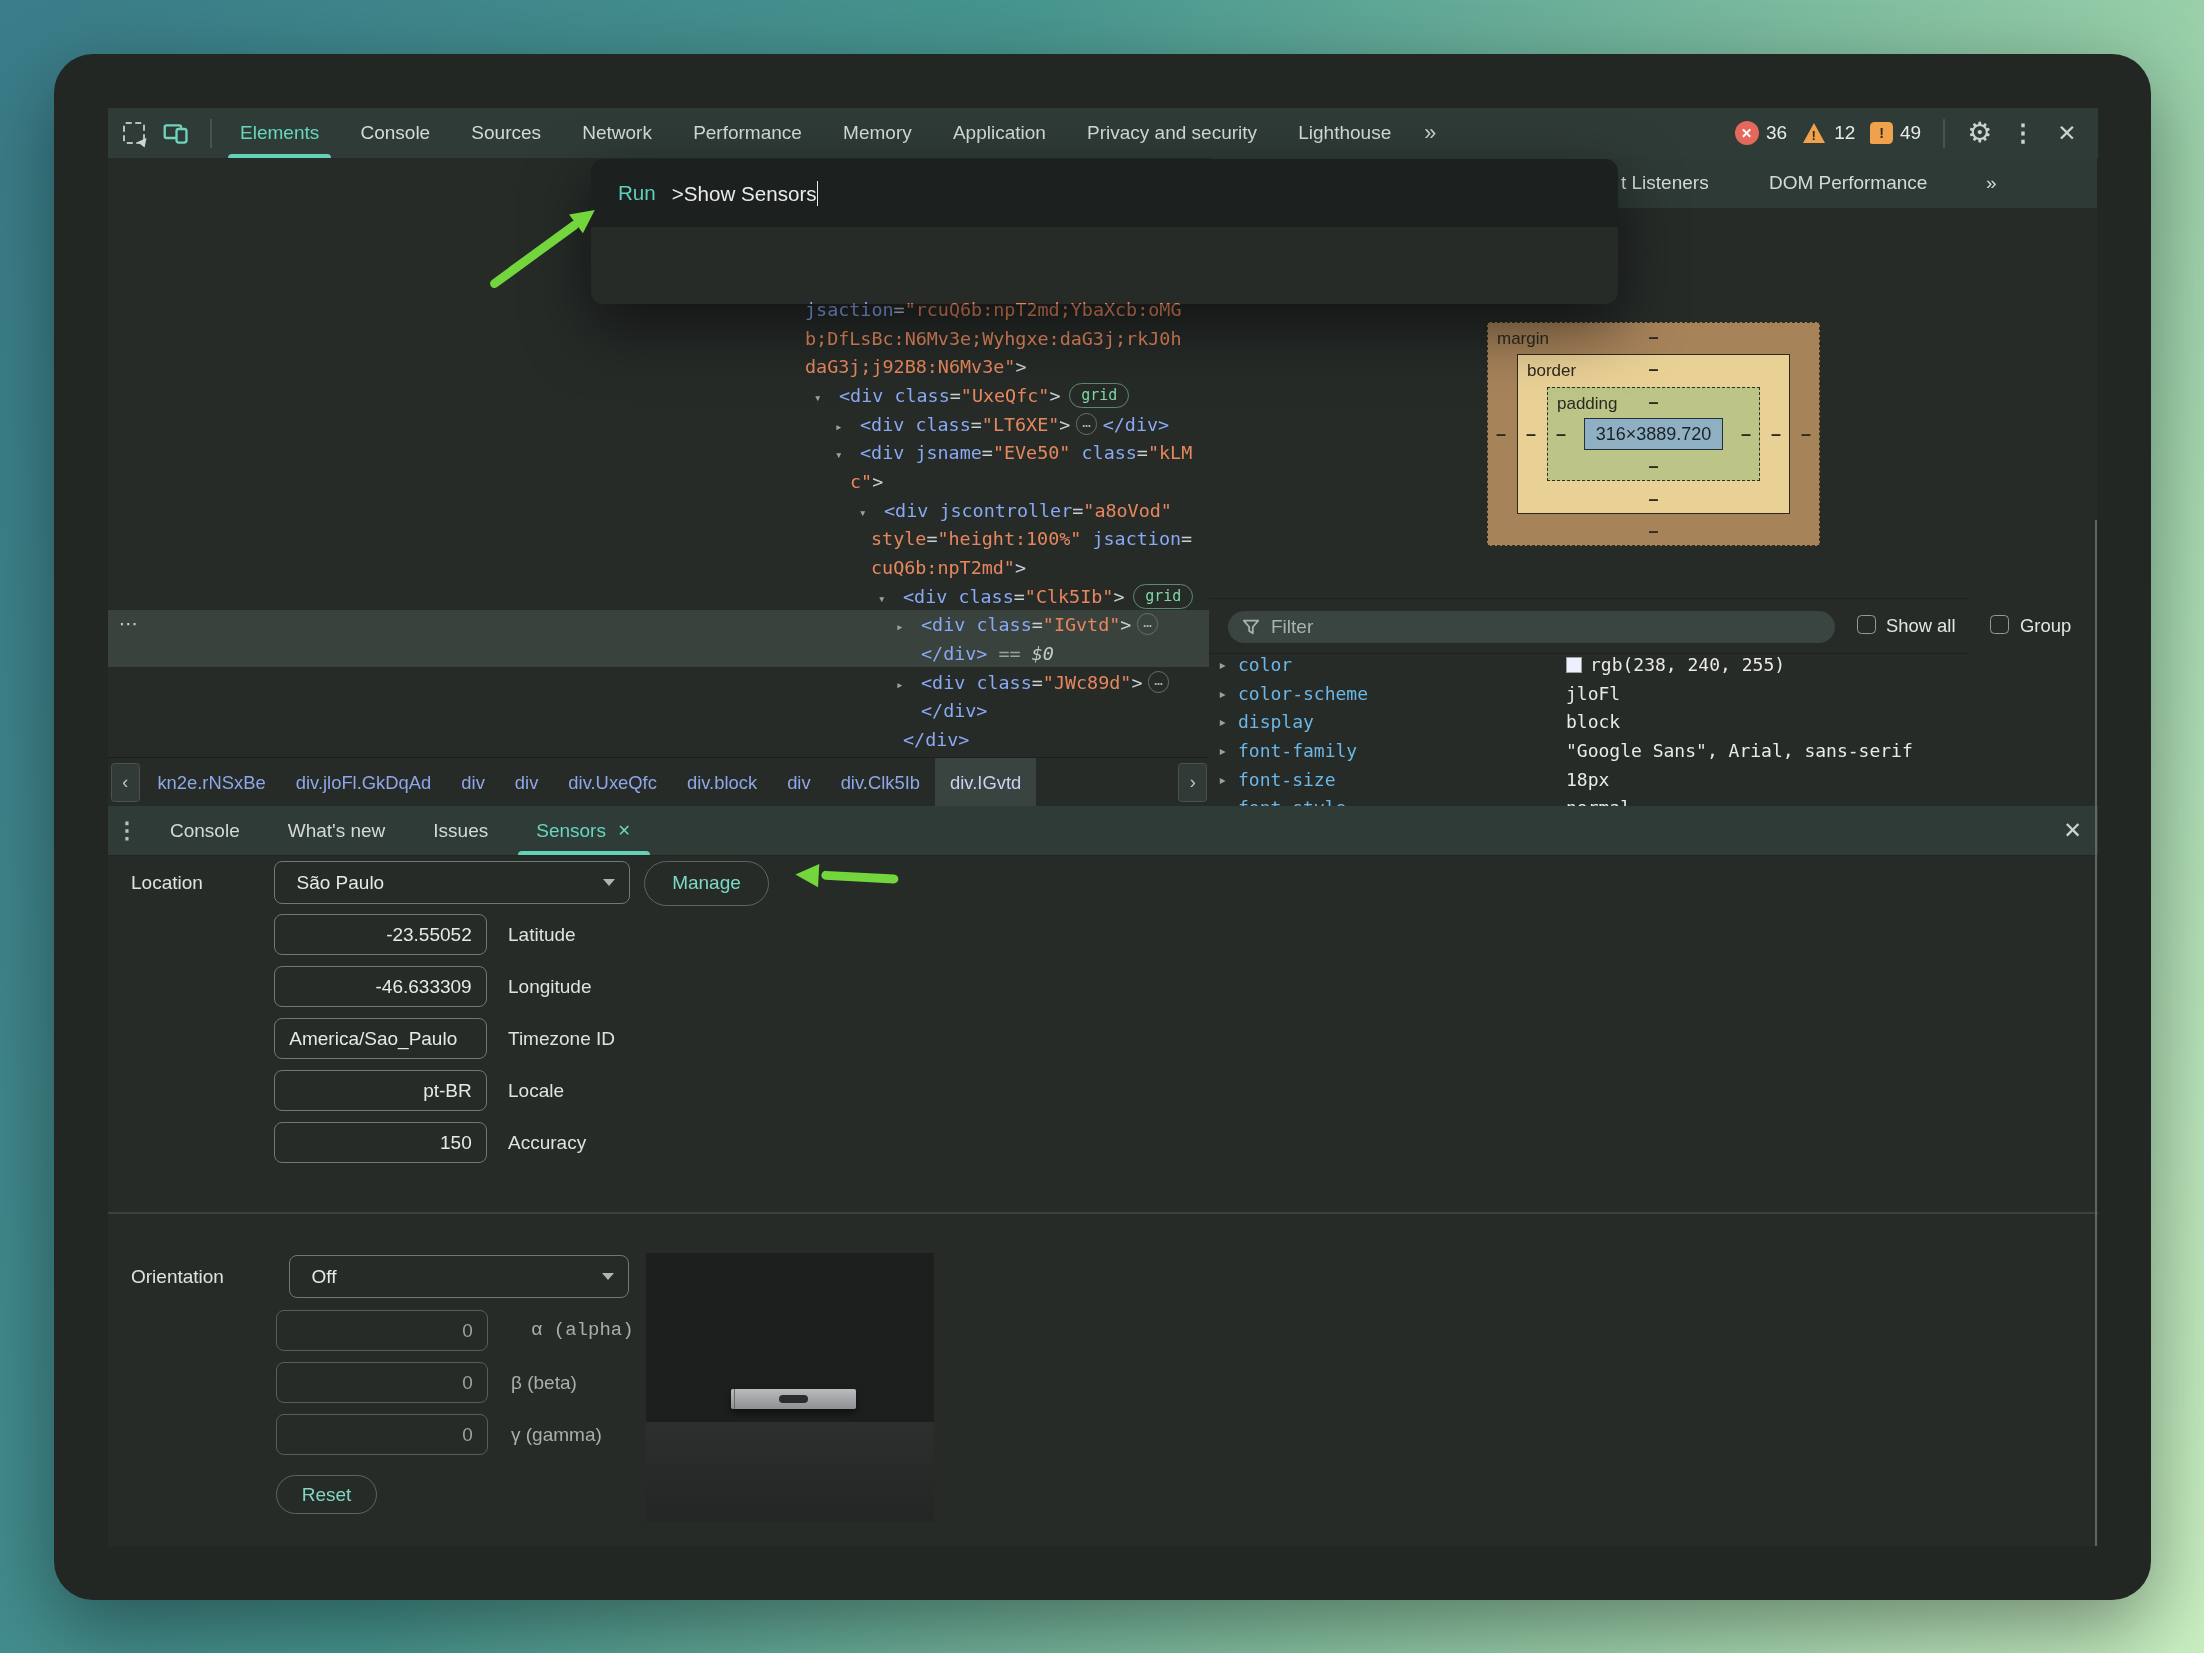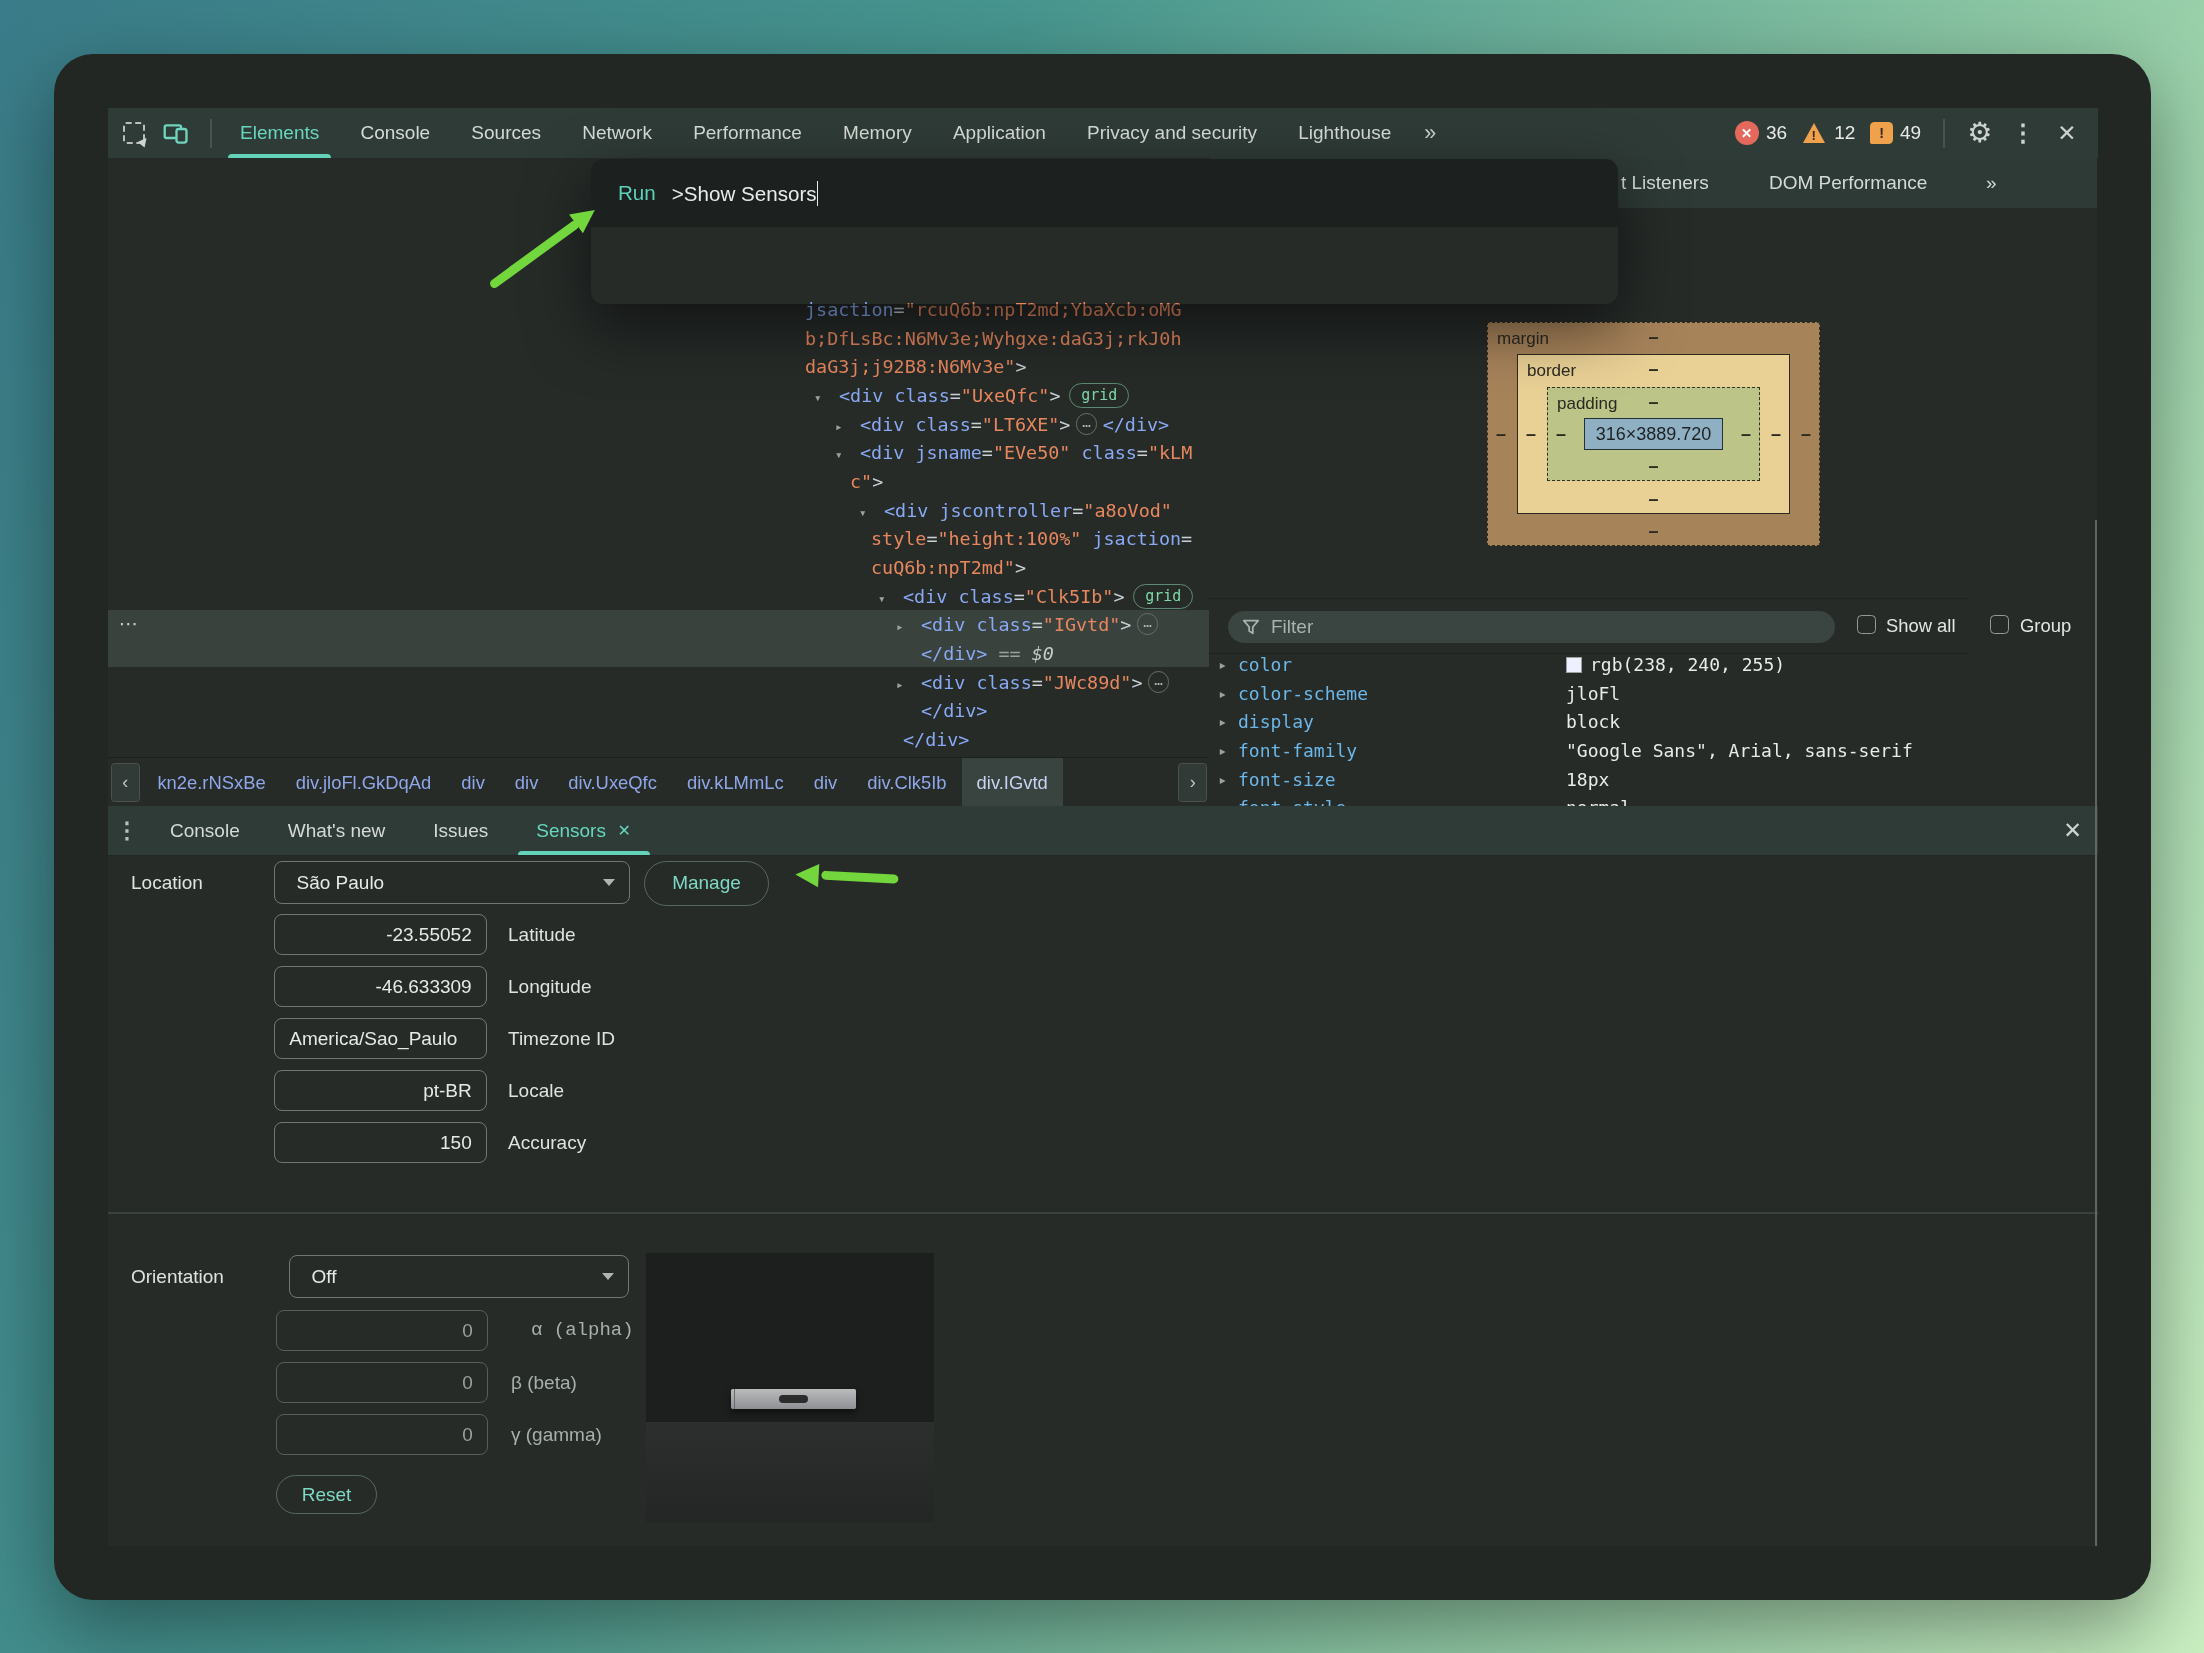--- a/index.html
+++ b/index.html
@@ -204,21 +204,21 @@
   </div>
 
   <div class="bcbar">
     <span class="bc-nav">‹</span>
     <div class="crumbs" id="crumbs">
         <div class="crumb">kn2e.rNSxBe</div>
         <div class="crumb">div.jloFl.GkDqAd</div>
         <div class="crumb">div</div>
         <div class="crumb">div</div>
         <div class="crumb">div.UxeQfc</div>
-        <div class="crumb">div.kLMmLc</div>
+        <div class="crumb">div.block</div>
         <div class="crumb">div</div>
         <div class="crumb">div.Clk5Ib</div>
         <div class="crumb sel">div.IGvtd</div>
       </div>
     <span class="bc-nav">›</span>
   </div>
 
   <div class="sidebar">
     <div class="bm bm-ring">
       <span class="bm-label">margin</span>

